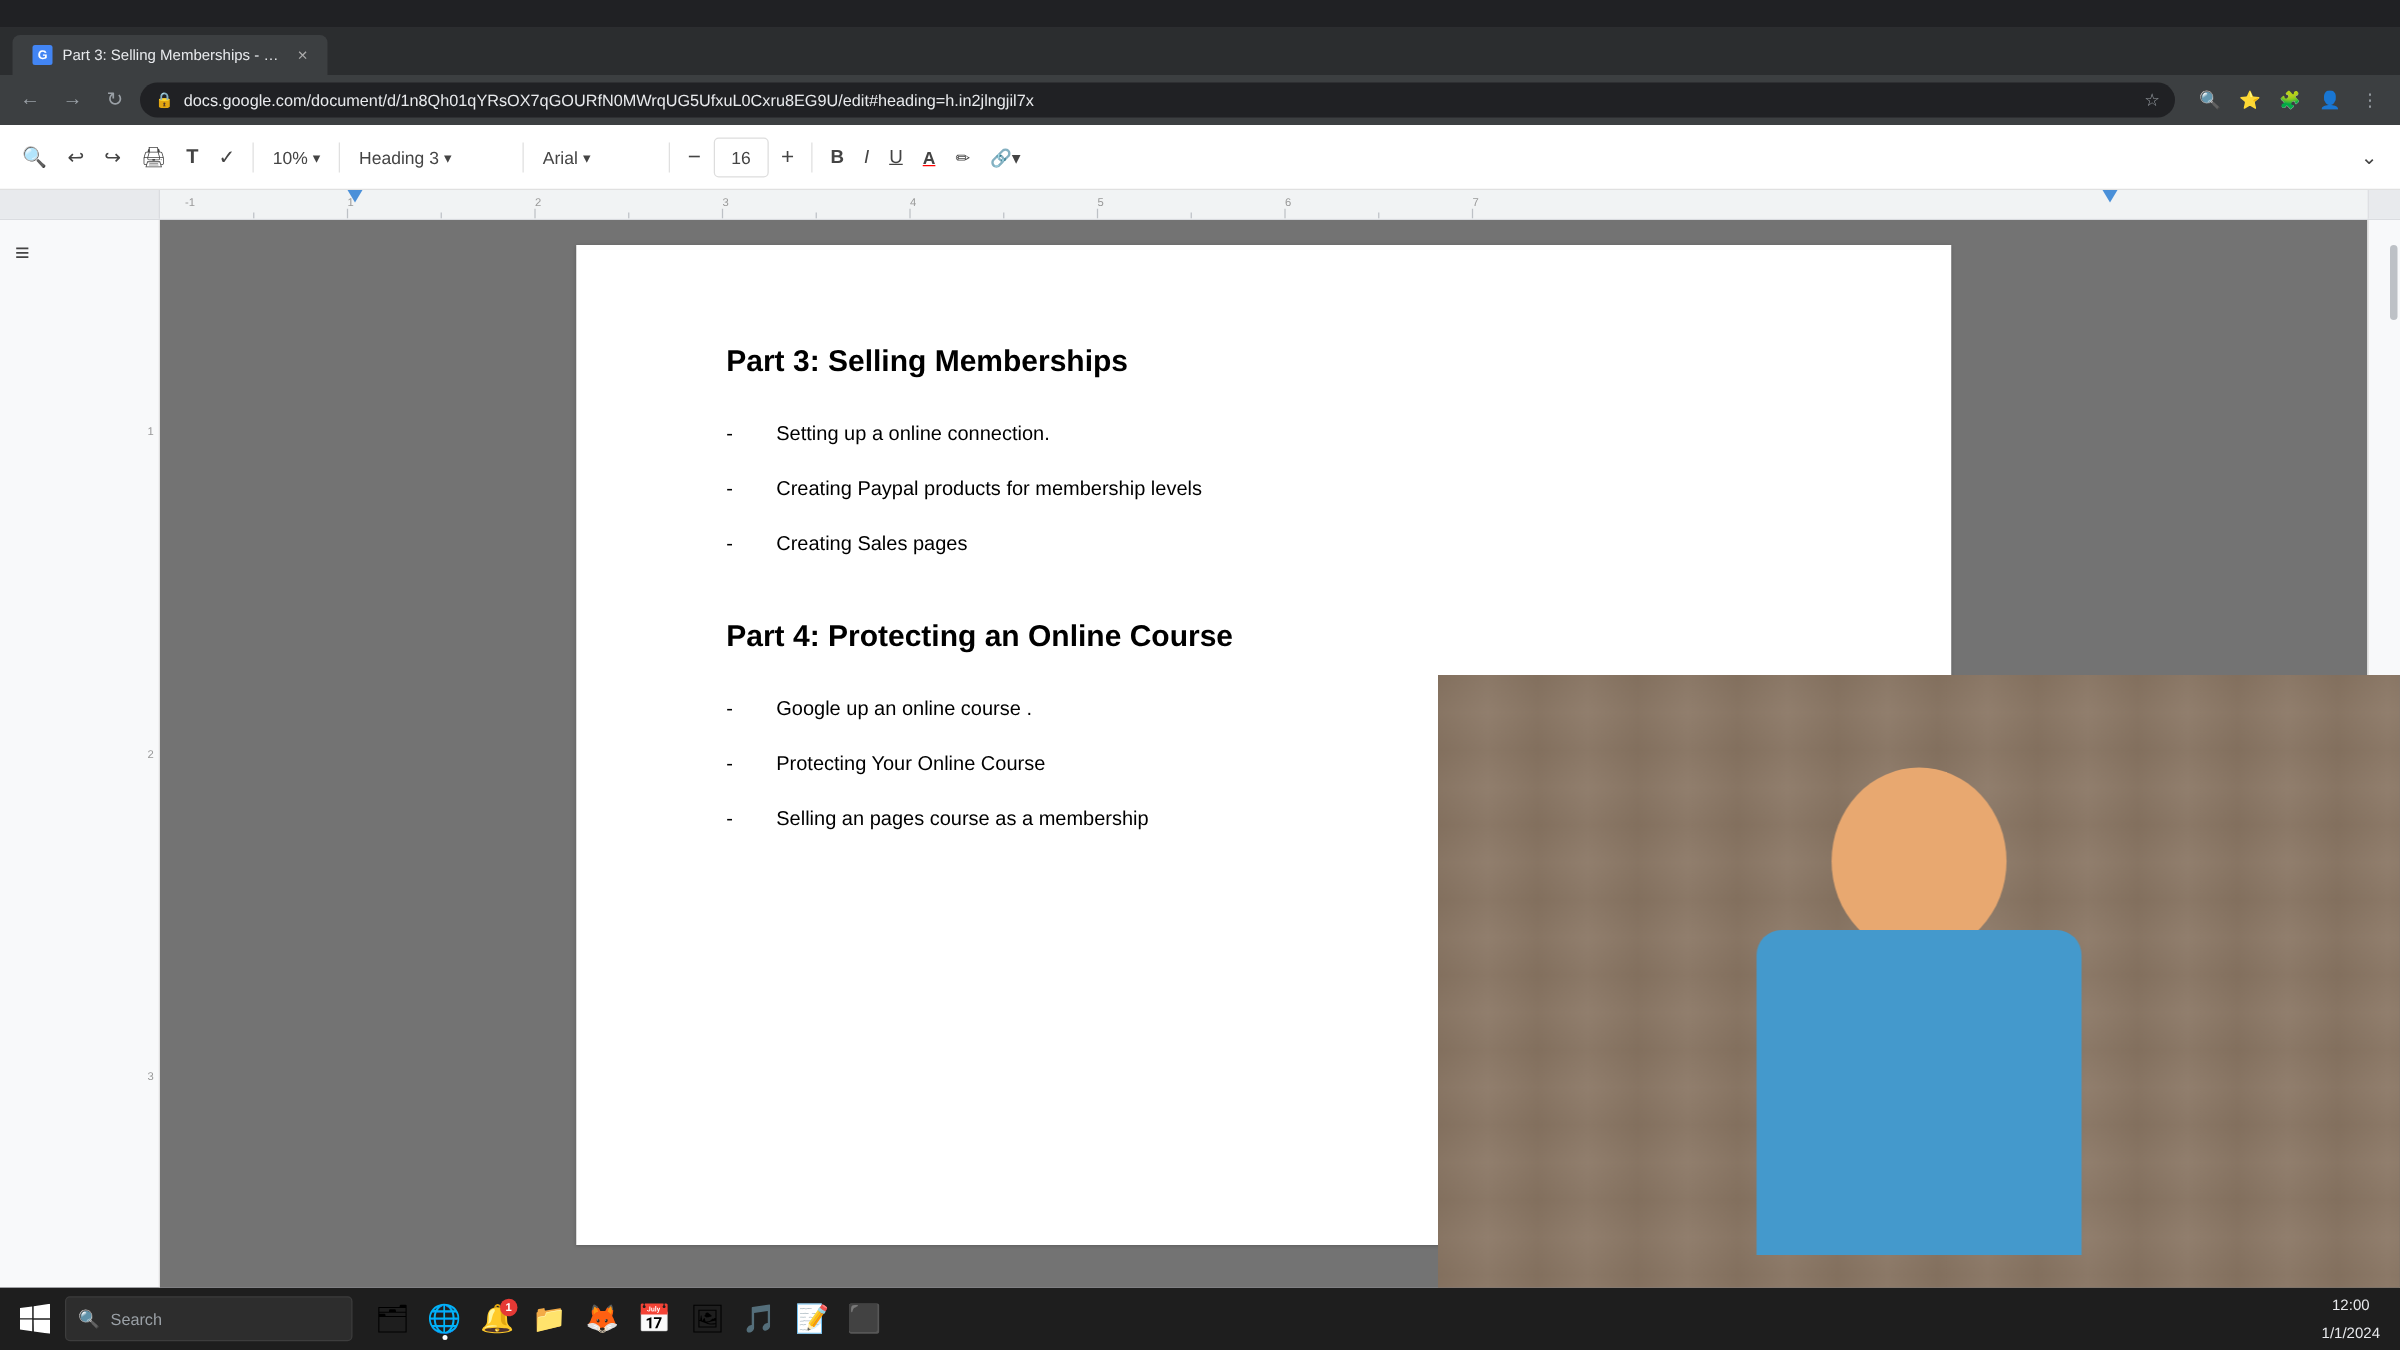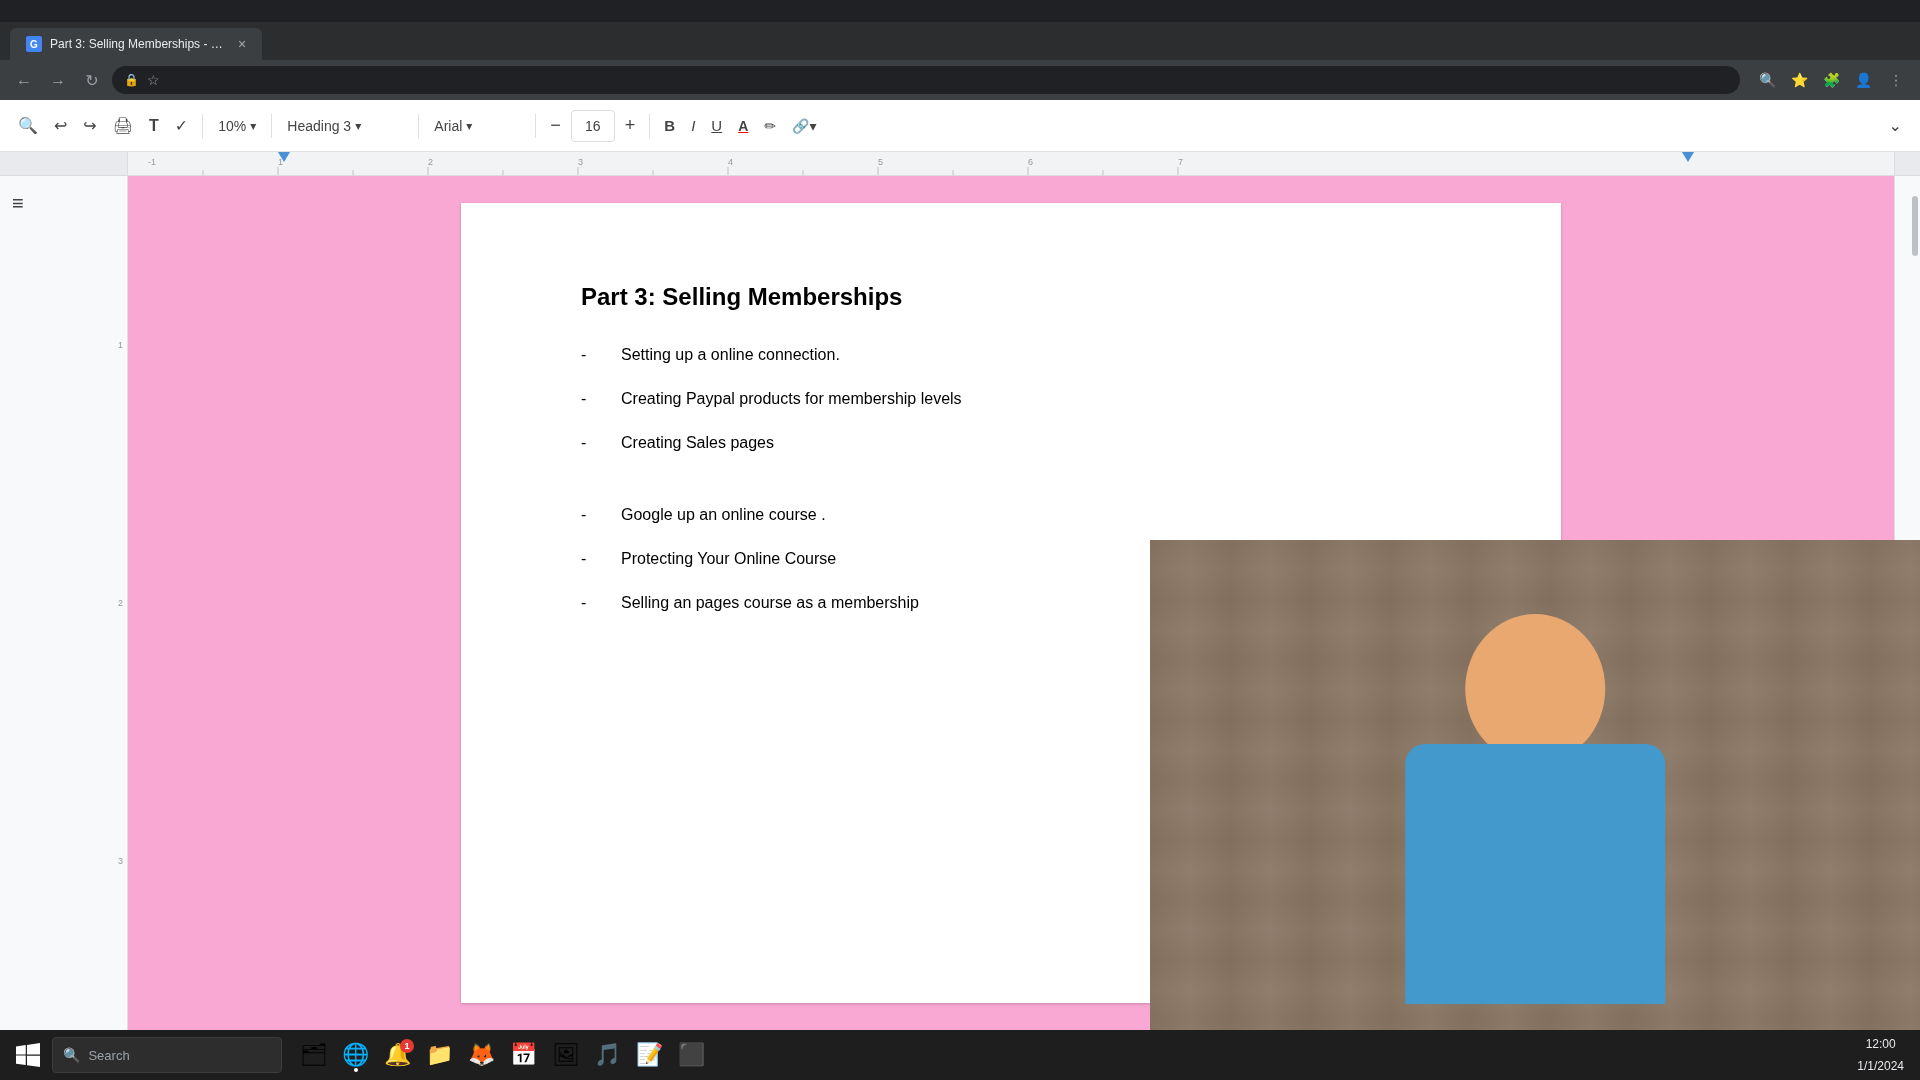--- a/index.html
+++ b/index.html
@@ -190,27 +190,26 @@
     }
 
     .outline-icon {
       font-size: 20px;
       color: #444;
       cursor: pointer;
     }
 
     .document-area {
       flex: 1;
-      background: #f9a8d4;
+      background: #737373;
       overflow-y: auto;
       display: flex;
       flex-direction: column;
       align-items: center;
       padding: 20px 0;
-      justify-content: center;
     }
 
     .document-page {
       background: white;
       width: 1100px;
       min-height: 800px;
       box-shadow: 0 1px 3px rgba(0,0,0,0.2);
       padding: 80px 120px;
     }
 
@@ -428,20 +427,21 @@
       <span style="font-size:12px; max-width:180px; overflow:hidden; white-space:nowrap; text-overflow:ellipsis;">Part 3: Selling Memberships - Google Docs</span>
       <span class="tab-close">×</span>
     </div>
   </div>
   <div class="browser-nav-row">
     <button class="nav-btn">←</button>
     <button class="nav-btn">→</button>
     <button class="nav-btn">↻</button>
     <div class="address-bar">
       <span class="lock-icon">🔒</span>
+      <span class="url-text">docs.google.com/document/d/1n8Qh01qYRsOX7qGOURfN0MWrqUG5UfxuL0Cxru8EG9U/edit#heading=h.in2jlngjil7x</span>
       <span style="color:#9aa0a6; font-size:14px;">☆</span>
     </div>
     <div class="browser-actions">
       <button class="browser-action-btn">🔍</button>
       <button class="browser-action-btn">⭐</button>
       <button class="browser-action-btn">🧩</button>
       <button class="browser-action-btn">👤</button>
       <button class="browser-action-btn">⋮</button>
     </div>
   </div>
@@ -595,20 +595,21 @@
         <li class="doc-list-item">
           <span class="bullet">-</span>
           <span>Creating Paypal products for membership levels</span>
         </li>
         <li class="doc-list-item">
           <span class="bullet">-</span>
           <span>Creating Sales pages</span>
         </li>
       </ul>
 
+      <h2 class="doc-heading">Part 4: Protecting an Online Course</h2>
 
       <ul class="doc-list">
         <li class="doc-list-item">
           <span class="bullet">-</span>
           <span>Google up an online course .</span>
         </li>
         <li class="doc-list-item">
           <span class="bullet">-</span>
           <span>Protecting Your Online Course</span>
         </li>

